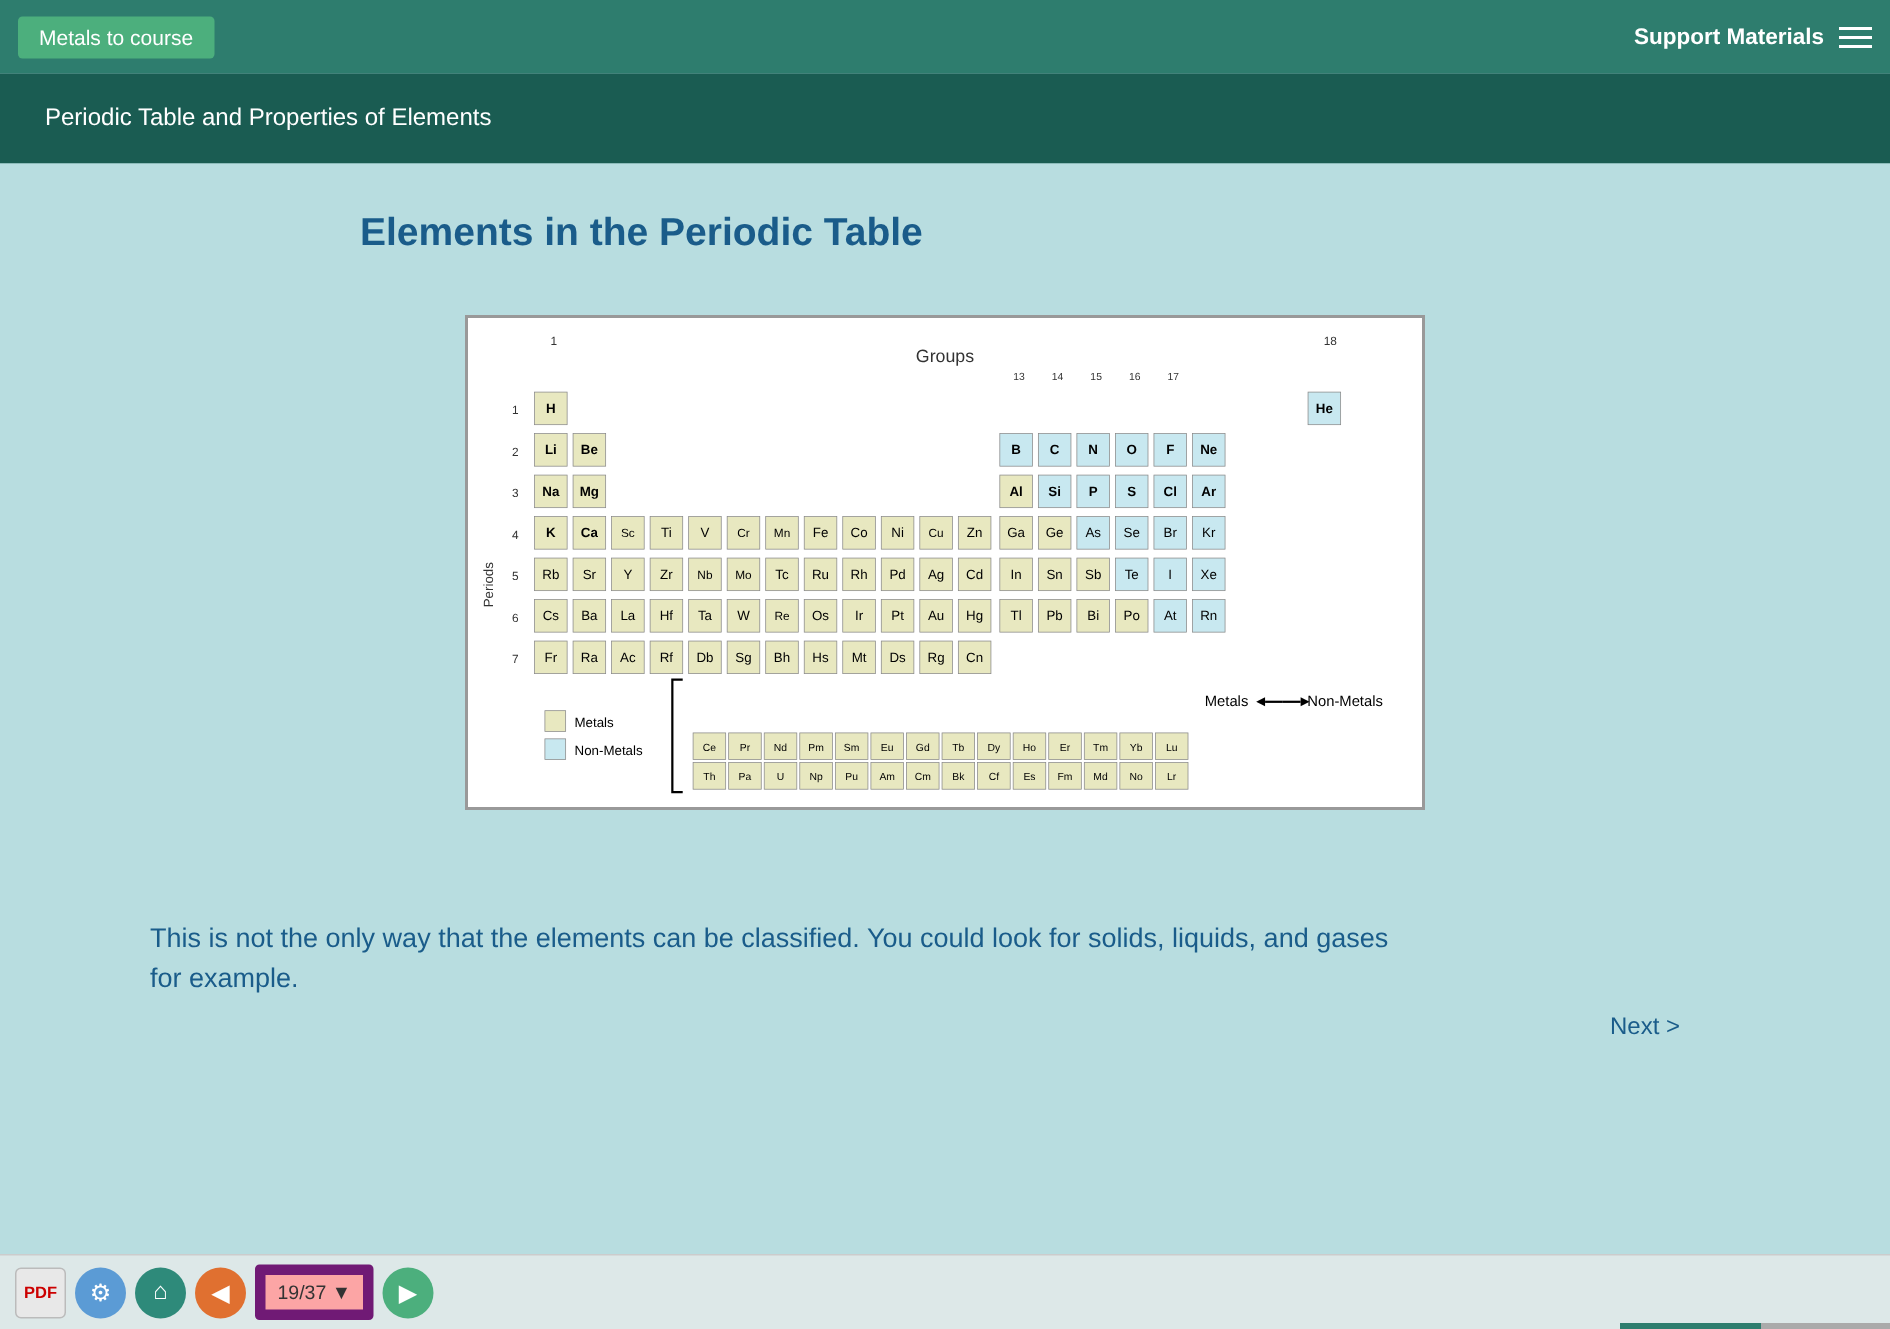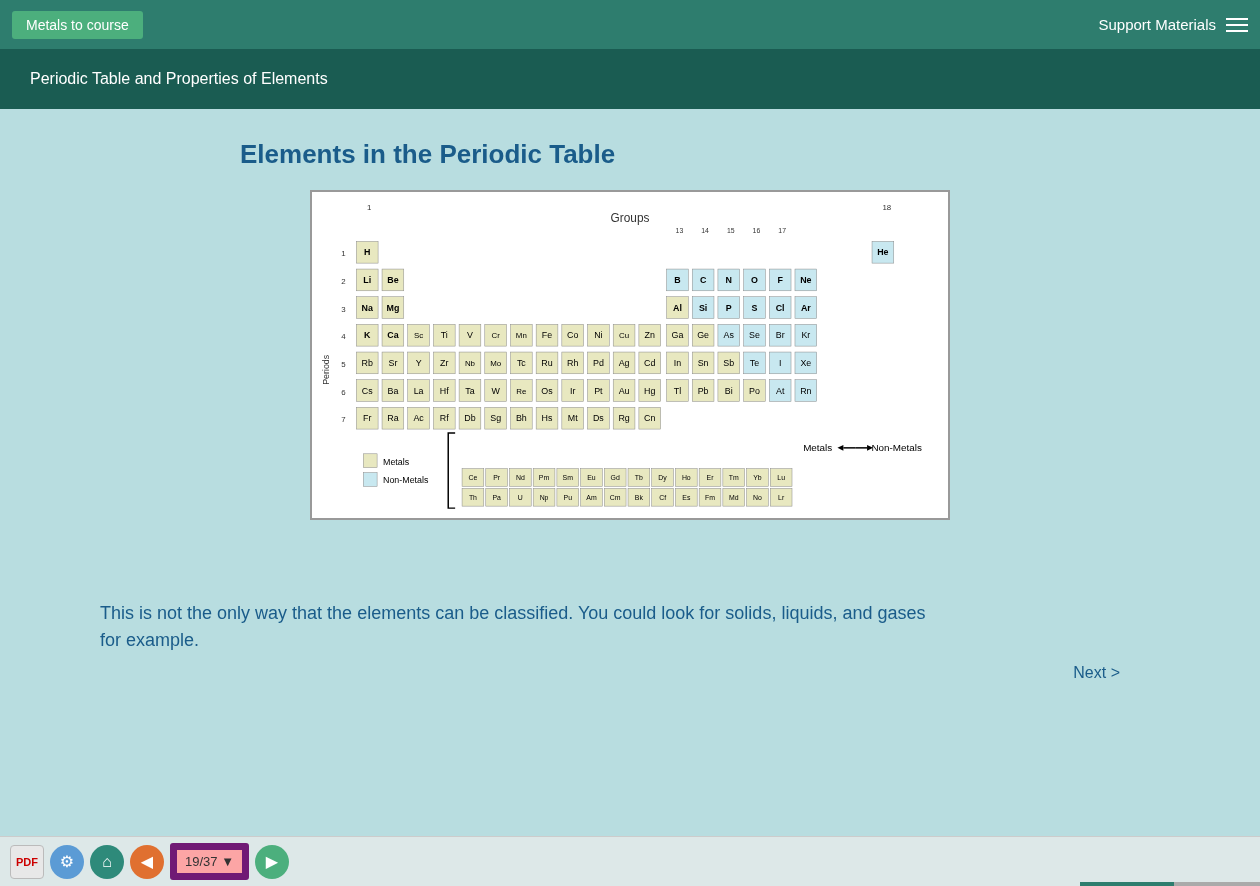--- a/index.html
+++ b/index.html
@@ -29,21 +29,21 @@
       align-items: center;
       gap: 10px;
       color: white;
     }
     #support-materials-btn {
       background: none;
       border: none;
       color: white;
       font-size: 15px;
       cursor: pointer;
-      font-weight: 400;
+      font-weight: 700;
     }
     #hamburger-icon {
       display: flex;
       flex-direction: column;
       gap: 4px;
       cursor: pointer;
     }
     #hamburger-icon span {
       display: block;
       width: 22px;
@@ -69,20 +69,21 @@
     
     #main-content {
       width: 100%;
       height: calc(886px - 49px - 60px - 50px);
       background: #b8dde0;
       overflow: hidden;
       padding: 30px 80px;
       display: flex;
       flex-direction: column;
       align-items: center;
+      gap: 20px;
     }
 
     #section-title {
       color: #1a5c8a;
       font-size: 26px;
       font-weight: bold;
       margin-bottom: 20px;
       align-self: flex-start;
       margin-left: 160px;
     }
@@ -103,21 +104,21 @@
       width: 100%;
       height: 100%;
     }
 
     
     #body-text {
       color: #1a5c8a;
       font-size: 18px;
       line-height: 1.5;
       max-width: 850px;
-      margin-top: 60px;
+      margin-top: 32px;
       align-self: flex-start;
       margin-left: 0;
     }
 
     
     #next-btn {
       color: #1a5c8a;
       font-size: 16px;
       cursor: pointer;
       background: none;

